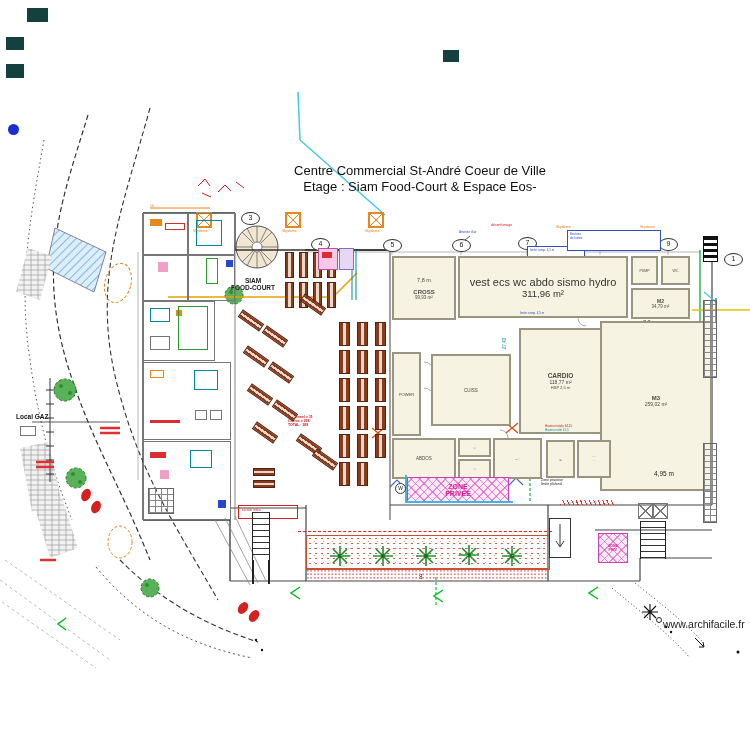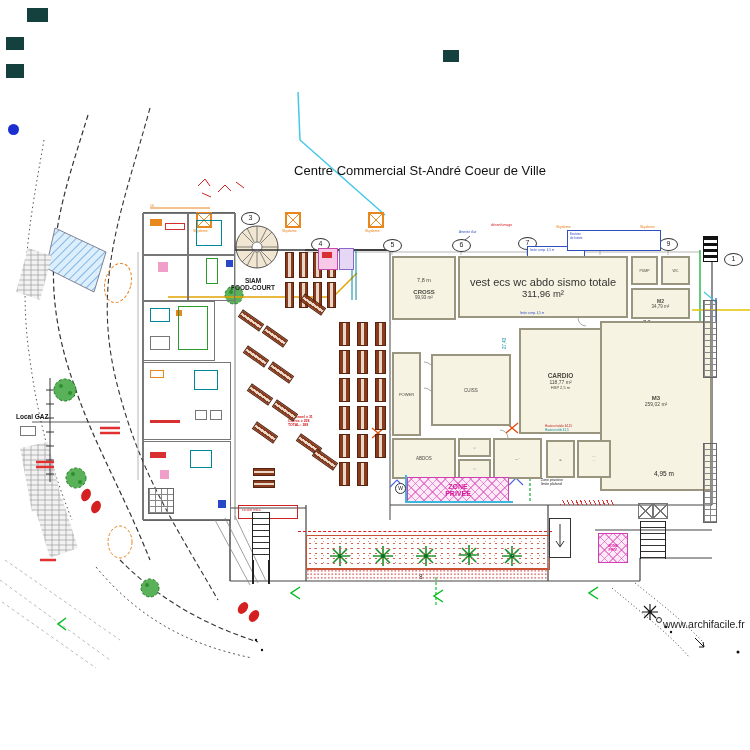--- a/index.html
+++ b/index.html
@@ -232,20 +232,21 @@
   </svg>
 
   <div class="stamp" style="left:27px;top:8px;width:21px;height:14px"></div>
   <div class="stamp" style="left:6px;top:37px;width:18px;height:13px"></div>
   <div class="stamp" style="left:6px;top:64px;width:18px;height:14px"></div>
   <div class="stamp" style="left:443px;top:50px;width:16px;height:12px"></div>
   <div class="abs" style="left:8px;top:124px;width:11px;height:11px;border-radius:50%;background:#1b2fd0"></div>
 
   <div class="title">
     <div>Centre Commercial  St-André Coeur de Ville</div>
+    <div>Etage : Siam Food-Court &amp; Espace Eos-</div>
   </div>
 
   <div class="skylight" style="left:196px;top:212px"></div>
   <div class="skylight" style="left:285px;top:212px"></div>
   <div class="skylight" style="left:368px;top:212px"></div>
   <div class="tiny" style="left:193px;top:230px;font-size:3.5px;color:#e8821e">Skydome</div>
   <div class="tiny" style="left:282px;top:230px;font-size:3.5px;color:#e8821e">Skydome</div>
   <div class="tiny" style="left:365px;top:230px;font-size:3.5px;color:#e8821e">Skydome</div>
   <div class="tiny" style="left:556px;top:226px;font-size:3.5px;color:#e8821e">Skydome</div>
   <div class="tiny" style="left:640px;top:226px;font-size:3.5px;color:#e8821e">Skydome</div>
@@ -267,21 +268,21 @@
     <div>de fumée</div>
   </div>
   <div class="tiny" style="left:459px;top:231px;font-size:3px;color:#3050c0">Amenée d'air</div>
 
   <div class="room" style="left:392px;top:256px;width:64px;height:64px">
     <div style="font-size:5.5px;margin-bottom:6px">7,8 m</div>
     <div class="nm" style="font-size:6px">CROSS</div>
     <div style="font-size:4.5px">99,93 m²</div>
   </div>
   <div class="room" style="left:458px;top:256px;width:170px;height:62px">
-    <div style="font-size:11px;color:#333">vest ecs wc abdo sismo totale</div>
+    <div style="font-size:11px;color:#333">vest ecs wc abdo sismo hydro</div>
     <div style="font-size:9.5px;color:#333">311,96 m²</div>
   </div>
   <div class="room" style="left:631px;top:256px;width:27px;height:29px">
     <div style="font-size:3.5px">PUMP</div>
   </div>
   <div class="room" style="left:661px;top:256px;width:29px;height:29px">
     <div style="font-size:3.5px">WC</div>
   </div>
   <div class="room" style="left:631px;top:288px;width:59px;height:31px">
     <div class="nm" style="font-size:5px">M2</div>

